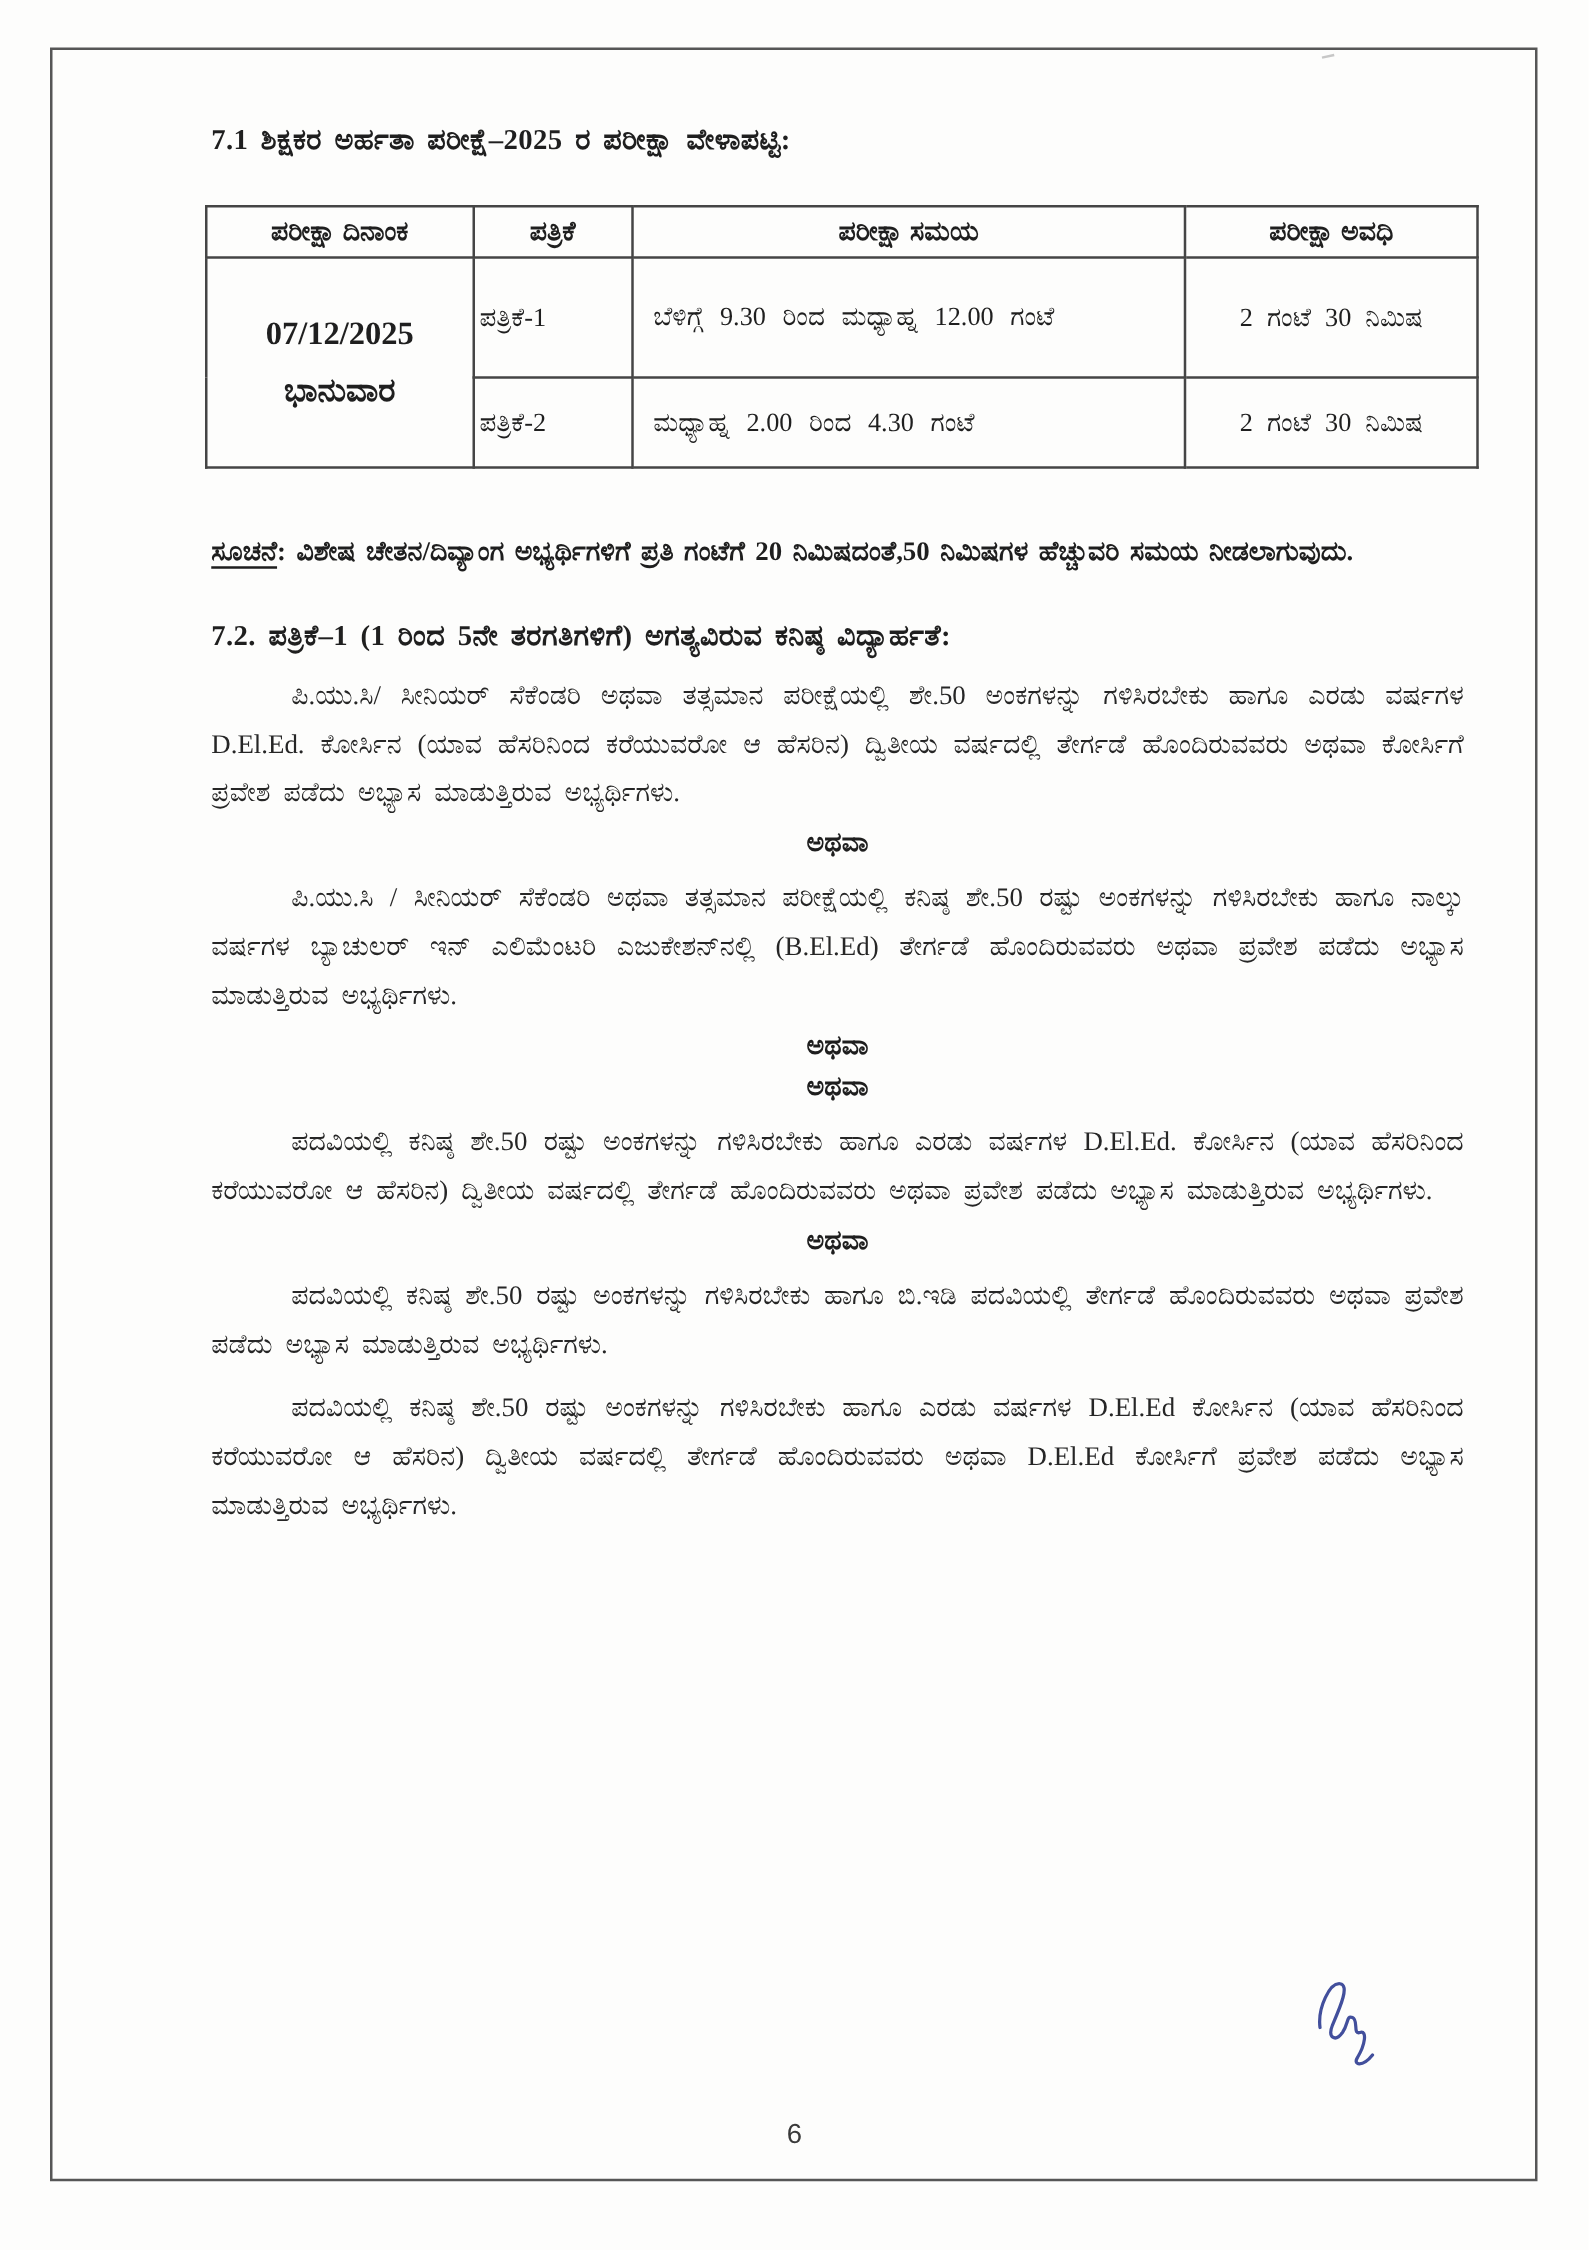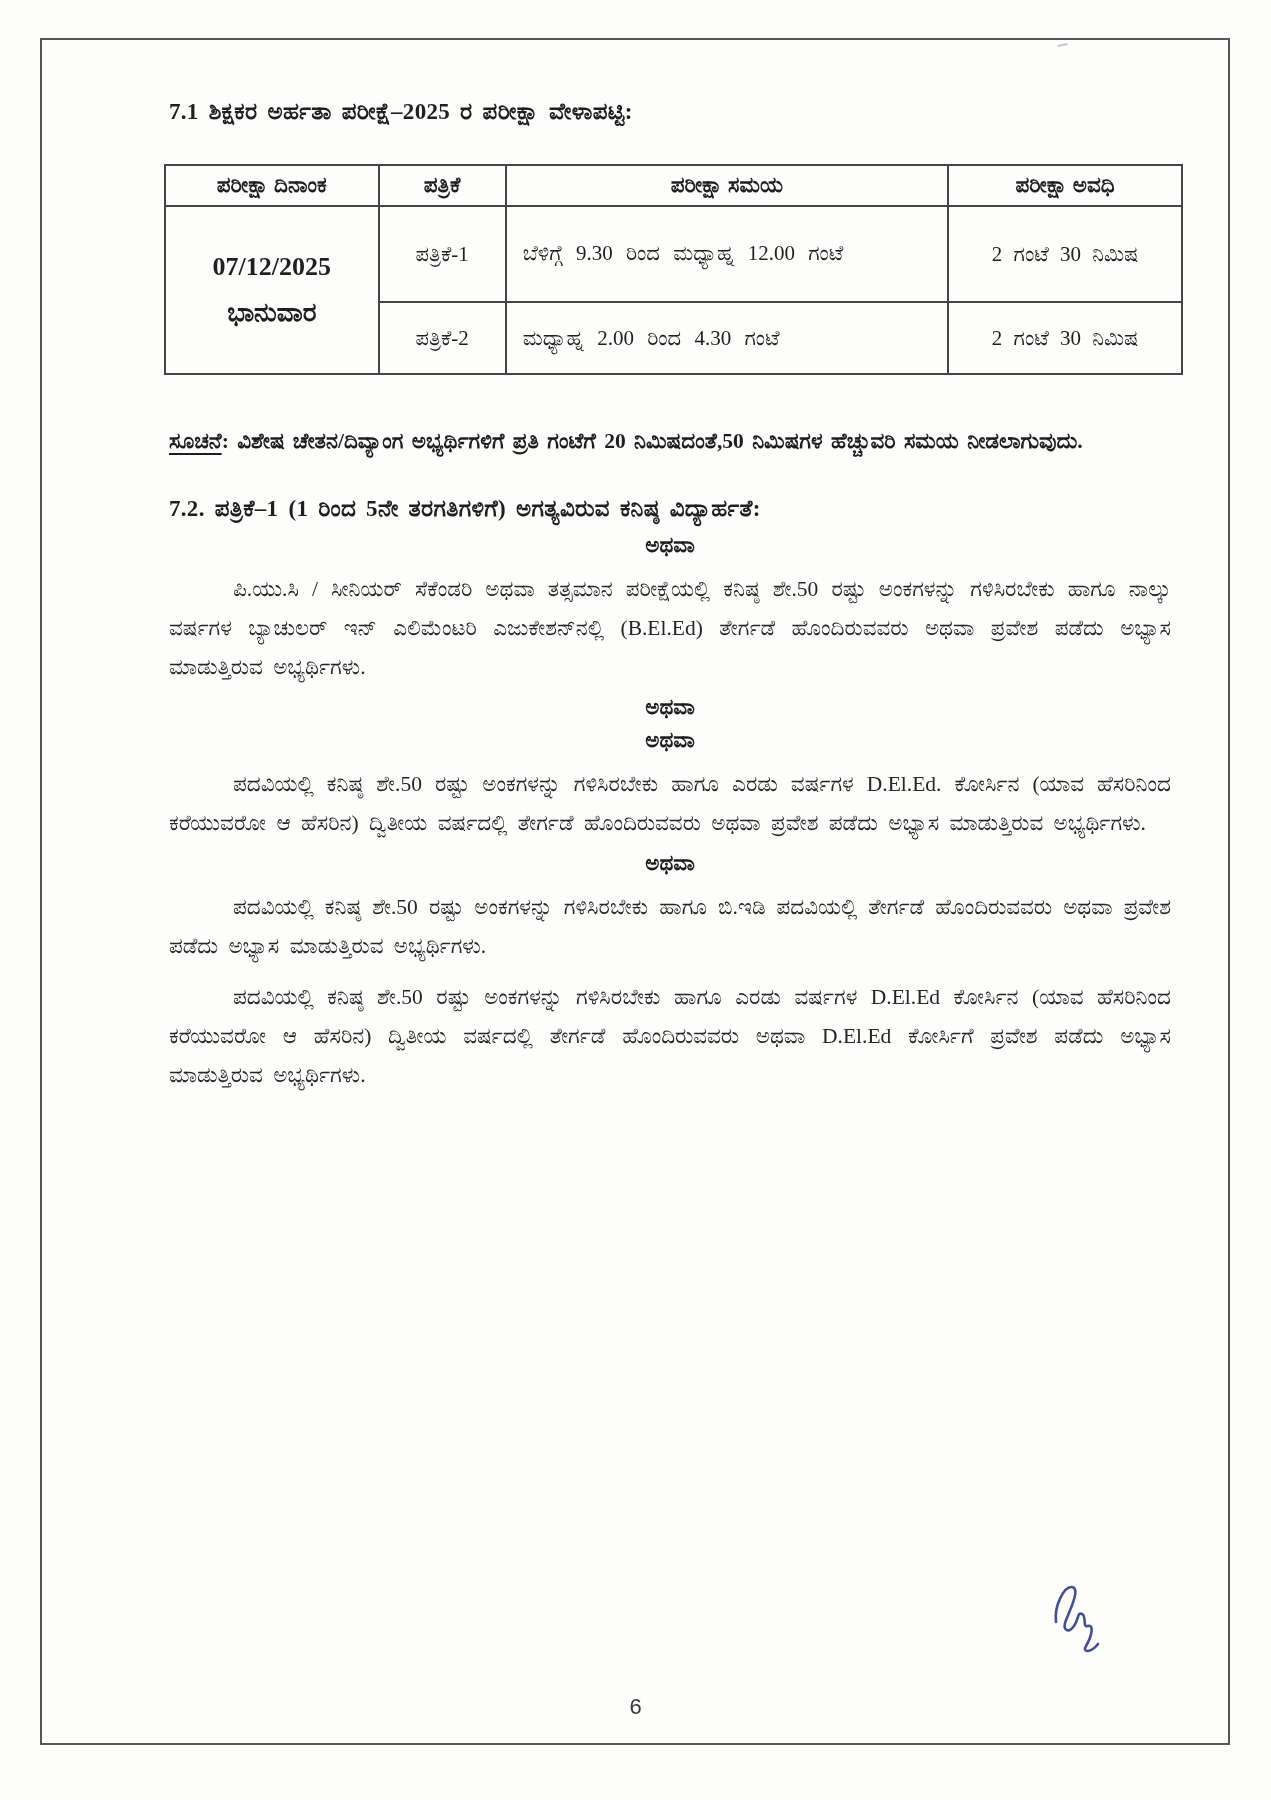--- a/index.html
+++ b/index.html
@@ -43,21 +43,21 @@
   table.schedule th, table.schedule td {
     border:2px solid #454545; box-sizing:border-box;
   }
   table.schedule th {
     font-weight:bold; font-size:21.5px; padding:7px 4px; text-align:center;
   }
   col.c-date { width:21%; } col.c-paper { width:12.5%; }
   col.c-time { width:43.5%; } col.c-dur { width:23%; }
   td.cell-date { text-align:center; font-weight:bold; font-size:26px; }
   td.cell-date .day { margin-top:16px; }
-  td.cell-paper { text-align:center; padding:6px 4px; }
+  td.cell-paper { padding:6px 4px; }
   td.cell-time { text-align:justify; padding:12px 14px 14px 16px; line-height:34px; word-spacing:8px; }
   td.cell-time.single { text-align:left; padding:18px 14px 18px 16px; }
   td.cell-dur { text-align:center; padding:6px 8px; word-spacing:6px; }
   tr.row-1 td { height:96px; }
   tr.row-2 td { height:66px; }
 
   .note {
     margin-top:44px;
     font-weight:bold; font-size:21.5px; line-height:44px;
     padding-left:102px; text-indent:-102px;
@@ -131,20 +131,21 @@
         </tr>
       </tbody>
     </table>
 
     <div class="note">
       <span class="note-label">ಸೂಚನೆ</span><span>: ವಿಶೇಷ ಚೇತನ/ದಿವ್ಯಾಂಗ ಅಭ್ಯರ್ಥಿಗಳಿಗೆ ಪ್ರತಿ ಗಂಟೆಗೆ 20 ನಿಮಿಷದಂತೆ,50 ನಿಮಿಷಗಳ ಹೆಚ್ಚುವರಿ ಸಮಯ ನೀಡಲಾಗುವುದು.</span>
     </div>
 
     <div class="h-section h72">7.2. ಪತ್ರಿಕೆ–1 (1 ರಿಂದ 5ನೇ ತರಗತಿಗಳಿಗೆ) ಅಗತ್ಯವಿರುವ ಕನಿಷ್ಠ ವಿದ್ಯಾರ್ಹತೆ:</div>
 
+    <p class="body-par">ಪಿ.ಯು.ಸಿ/ ಸೀನಿಯರ್ ಸೆಕೆಂಡರಿ ಅಥವಾ ತತ್ಸಮಾನ ಪರೀಕ್ಷೆಯಲ್ಲಿ ಶೇ.50 ಅಂಕಗಳನ್ನು ಗಳಿಸಿರಬೇಕು ಹಾಗೂ ಎರಡು ವರ್ಷಗಳ D.El.Ed. ಕೋರ್ಸಿನ (ಯಾವ ಹೆಸರಿನಿಂದ ಕರೆಯುವರೋ ಆ ಹೆಸರಿನ) ದ್ವಿತೀಯ ವರ್ಷದಲ್ಲಿ ತೇರ್ಗಡೆ ಹೊಂದಿರುವವರು ಅಥವಾ ಕೋರ್ಸಿಗೆ ಪ್ರವೇಶ ಪಡೆದು ಅಭ್ಯಾಸ ಮಾಡುತ್ತಿರುವ ಅಭ್ಯರ್ಥಿಗಳು.</p>
     <div class="or-sep">ಅಥವಾ</div>
     <p class="body-par">ಪಿ.ಯು.ಸಿ / ಸೀನಿಯರ್ ಸೆಕೆಂಡರಿ ಅಥವಾ ತತ್ಸಮಾನ ಪರೀಕ್ಷೆಯಲ್ಲಿ ಕನಿಷ್ಠ ಶೇ.50 ರಷ್ಟು ಅಂಕಗಳನ್ನು ಗಳಿಸಿರಬೇಕು ಹಾಗೂ ನಾಲ್ಕು ವರ್ಷಗಳ ಬ್ಯಾಚುಲರ್ ಇನ್ ಎಲಿಮೆಂಟರಿ ಎಜುಕೇಶನ್‌ನಲ್ಲಿ (B.El.Ed) ತೇರ್ಗಡೆ ಹೊಂದಿರುವವರು ಅಥವಾ ಪ್ರವೇಶ ಪಡೆದು ಅಭ್ಯಾಸ ಮಾಡುತ್ತಿರುವ ಅಭ್ಯರ್ಥಿಗಳು.</p>
     <div class="or-sep">ಅಥವಾ</div>
     <div class="or-sep">ಅಥವಾ</div>
     <p class="body-par">ಪದವಿಯಲ್ಲಿ ಕನಿಷ್ಠ ಶೇ.50 ರಷ್ಟು ಅಂಕಗಳನ್ನು ಗಳಿಸಿರಬೇಕು ಹಾಗೂ ಎರಡು ವರ್ಷಗಳ D.El.Ed. ಕೋರ್ಸಿನ (ಯಾವ ಹೆಸರಿನಿಂದ ಕರೆಯುವರೋ ಆ ಹೆಸರಿನ) ದ್ವಿತೀಯ ವರ್ಷದಲ್ಲಿ ತೇರ್ಗಡೆ ಹೊಂದಿರುವವರು ಅಥವಾ ಪ್ರವೇಶ ಪಡೆದು ಅಭ್ಯಾಸ ಮಾಡುತ್ತಿರುವ ಅಭ್ಯರ್ಥಿಗಳು.</p>
     <div class="or-sep">ಅಥವಾ</div>
     <p class="body-par">ಪದವಿಯಲ್ಲಿ ಕನಿಷ್ಠ ಶೇ.50 ರಷ್ಟು ಅಂಕಗಳನ್ನು ಗಳಿಸಿರಬೇಕು ಹಾಗೂ ಬಿ.ಇಡಿ ಪದವಿಯಲ್ಲಿ ತೇರ್ಗಡೆ ಹೊಂದಿರುವವರು ಅಥವಾ ಪ್ರವೇಶ ಪಡೆದು ಅಭ್ಯಾಸ ಮಾಡುತ್ತಿರುವ ಅಭ್ಯರ್ಥಿಗಳು.</p>
 
     <p class="body-par">ಪದವಿಯಲ್ಲಿ ಕನಿಷ್ಠ ಶೇ.50 ರಷ್ಟು ಅಂಕಗಳನ್ನು ಗಳಿಸಿರಬೇಕು ಹಾಗೂ ಎರಡು ವರ್ಷಗಳ D.El.Ed ಕೋರ್ಸಿನ (ಯಾವ ಹೆಸರಿನಿಂದ ಕರೆಯುವರೋ ಆ ಹೆಸರಿನ) ದ್ವಿತೀಯ ವರ್ಷದಲ್ಲಿ ತೇರ್ಗಡೆ ಹೊಂದಿರುವವರು ಅಥವಾ D.El.Ed ಕೋರ್ಸಿಗೆ ಪ್ರವೇಶ ಪಡೆದು ಅಭ್ಯಾಸ ಮಾಡುತ್ತಿರುವ ಅಭ್ಯರ್ಥಿಗಳು.</p>
 

